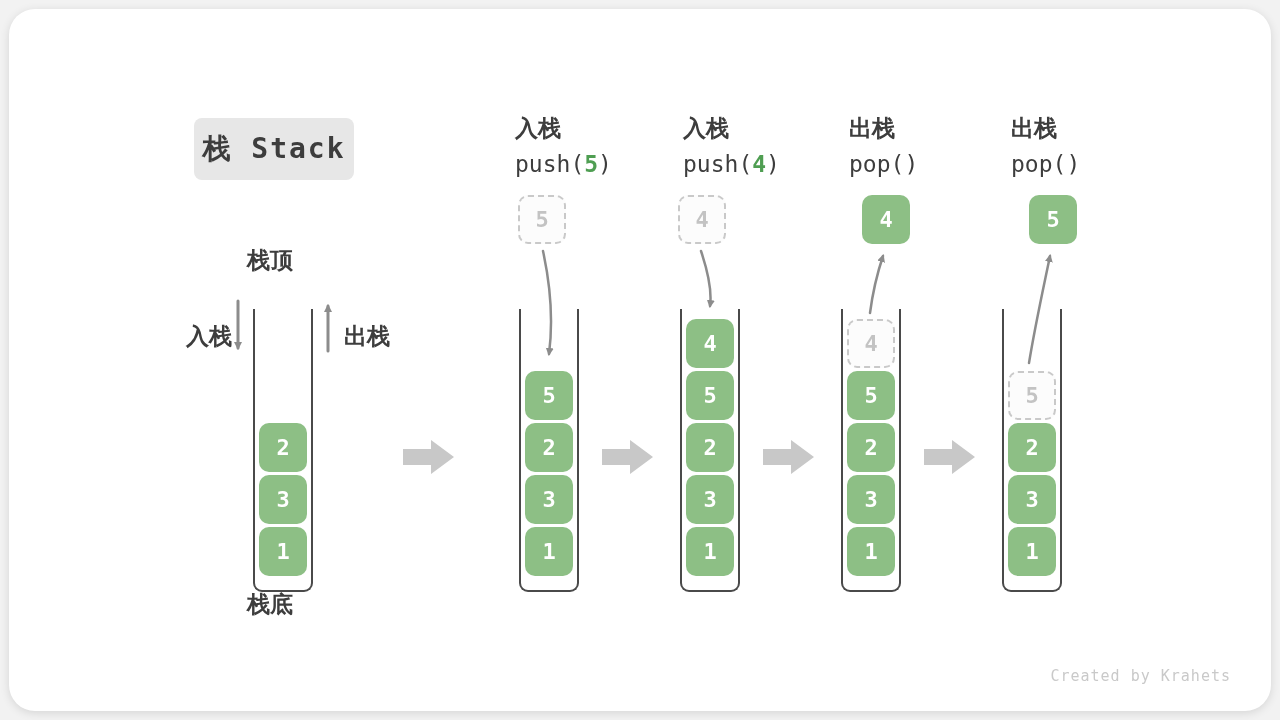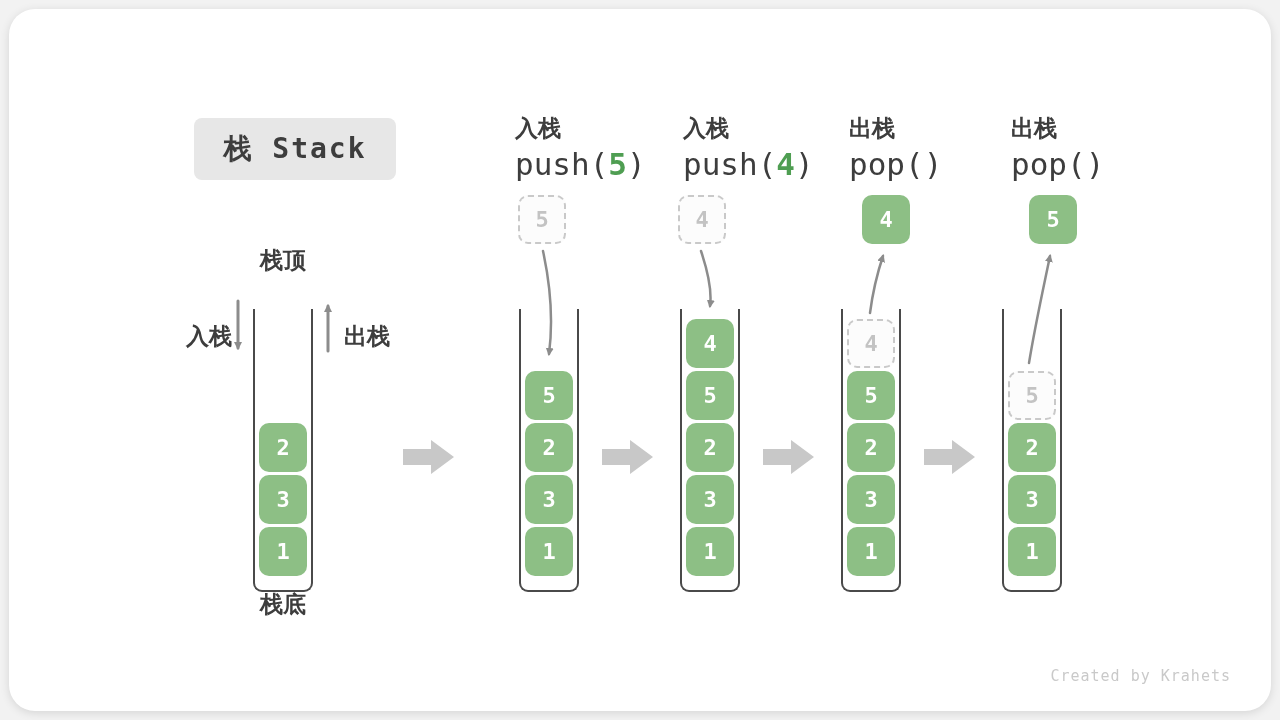--- a/index.html
+++ b/index.html
@@ -16,44 +16,44 @@
   }
   * { margin: 0; padding: 0; box-sizing: border-box; }
   html, body { width: 1280px; height: 720px; background: #f2f2f2; font-family: "DejaVu Sans", "Liberation Sans", sans-serif; }
   .canvas { position: relative; width: 1280px; height: 720px; overflow: hidden; }
   .card {
     position: absolute; left: 9px; top: 9px; width: 1262px; height: 702px;
     background: #ffffff; border-radius: 26px;
     box-shadow: 0 2px 10px rgba(0,0,0,0.12);
   }
   .title-box {
-    position: absolute; left: 185px; top: 109px; width: 202px; height: 62px;
+    position: absolute; left: 185px; top: 109px; width: 160px; height: 62px;
     background: var(--title-bg); border-radius: 8px;
     display: flex; align-items: center; justify-content: center;
     font-family: "DejaVu Sans Mono", monospace;
     font-weight: 700; font-size: 28px; color: var(--text-dark); letter-spacing: 2px;
   }
   .col-header { position: absolute; top: 106px; color: var(--text-dark); }
   .op-cn { font-weight: 700; font-size: 23px; line-height: 27px; margin-bottom: 9px; }
-  .op-code { font-family: "DejaVu Sans Mono", monospace; font-size: 31px; line-height: 27px; }
+  .op-code { font-family: "DejaVu Sans Mono", monospace; font-size: 23px; line-height: 27px; }
   .op-code .arg { color: var(--arg-green); font-weight: 700; }
   .stack {
     position: absolute; top: 300px; width: 60px; height: 283px; background: #ffffff;
     border: 2.5px solid var(--container-border); border-top: none;
     border-radius: 0 0 9px 9px;
   }
   .cell {
     position: absolute; width: 48px; height: 49px; border-radius: 10px;
     display: flex; align-items: center; justify-content: center;
     font-family: "DejaVu Sans Mono", monospace; font-weight: 700; font-size: 22px;
   }
   .cell.solid { background: var(--cell-green); color: #ffffff; }
   .cell.ghost { background: #fcfcfc; border: 2px dashed var(--ghost-border); color: var(--ghost-text); }
   .side-label { position: absolute; font-weight: 700; font-size: 23px; color: var(--text-dark); }
-  .center60 { width: 72px; text-align: center; }
+  .center60 { width: 72px; }
   .overlay { position: absolute; left: 0; top: 0; pointer-events: none; }
   .block-arrow { position: absolute; top: 430px; }
   .watermark {
     position: absolute; right: 40px; bottom: 26px;
     font-family: "DejaVu Sans Mono", monospace; font-size: 15px;
     letter-spacing: 1px; color: var(--watermark-gray);
   }
 </style>
 </head>
 <body>

